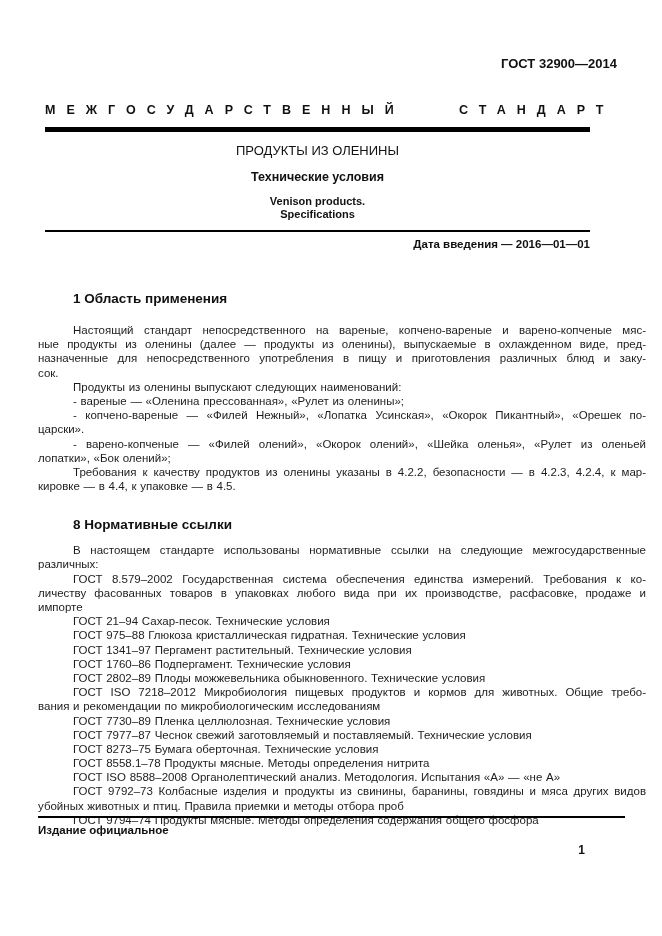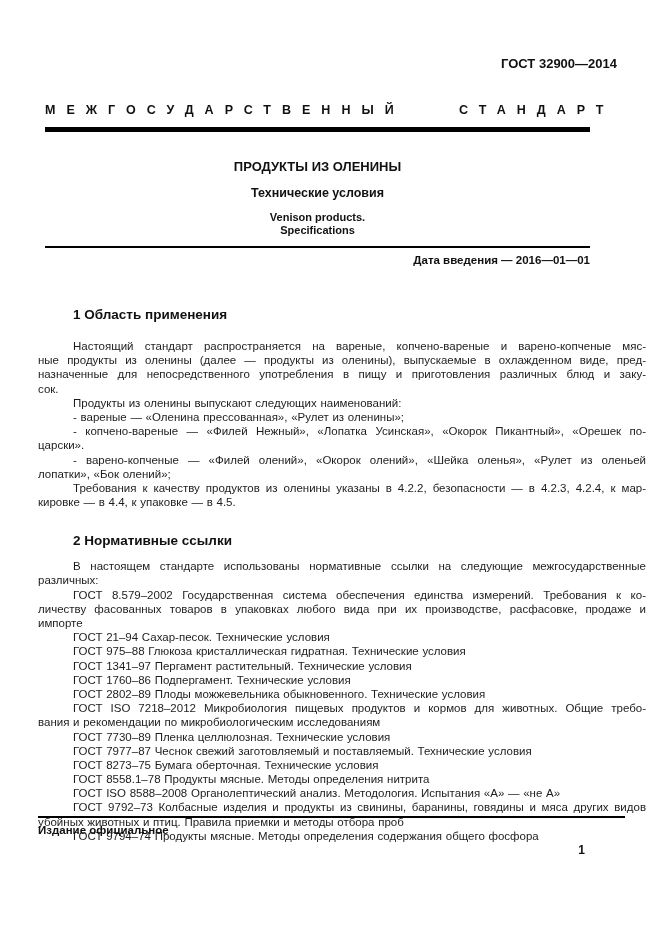--- a/index.html
+++ b/index.html
@@ -41,24 +41,24 @@
     white-space: nowrap;
     color: #111;
     line-height: 14px;
   }
   .rule-thick {
     margin-top: 10px;
     height: 5px;
     background: #000;
   }
   .doc-title {
-    margin-top: 28px;
+    margin-top: 12px;
     text-align: center;
     font-size: 13px;
-    font-weight: bold;
+    font-weight: normal;
     line-height: 14px;
     color: #111;
   }
   .doc-subtitle {
     margin-top: 13px;
     text-align: center;
     font-size: 12.5px;
     font-weight: bold;
     line-height: 13px;
     color: #111;
@@ -158,21 +158,21 @@
     </div>
     <div class="rule-thin"></div>
     <div class="intro-date">Дата введения — 2016—01—01</div>
   </div>
 
   <div class="content">
     <div class="section">
       <h2 class="section-heading sec1">1 Область применения</h2>
       <div>
           <div class="paragraph">
-            <div class="line">Настоящий стандарт распространяется на вареные, копчено-вареные и варено-копченые мяс-</div>
+            <div class="line">Настоящий стандарт непосредственного на вареные, копчено-вареные и варено-копченые мяс-</div>
             <div class="line">ные продукты из оленины (далее — продукты из оленины), выпускаемые в охлажденном виде, пред-</div>
             <div class="line">назначенные для непосредственного употребления в пищу и приготовления различных блюд и заку-</div>
             <div class="line">сок.</div>
           </div>
           <div class="paragraph">
             <div class="line">Продукты из оленины выпускают следующих наименований:</div>
           </div>
           <div class="paragraph">
             <div class="line">- вареные — «Оленина прессованная», «Рулет из оленины»;</div>
           </div>
@@ -184,21 +184,21 @@
             <div class="line">- варено-копченые — «Филей олений», «Окорок олений», «Шейка оленья», «Рулет из оленьей</div>
             <div class="line">лопатки», «Бок олений»;</div>
           </div>
           <div class="paragraph">
             <div class="line">Требования к качеству продуктов из оленины указаны в 4.2.2, безопасности — в 4.2.3, 4.2.4, к мар-</div>
             <div class="line">кировке — в 4.4, к упаковке — в 4.5.</div>
           </div>
         </div>
     </div>
     <div class="section">
-      <h2 class="section-heading sec2">2 Нормативные ссылки</h2>
+      <h2 class="section-heading sec2">8 Нормативные ссылки</h2>
       <div>
           <div class="paragraph">
             <div class="line">В настоящем стандарте использованы нормативные ссылки на следующие межгосударственные</div>
             <div class="line">различных:</div>
           </div>
           <div class="paragraph">
             <div class="line">ГОСТ 8.579–2002 Государственная система обеспечения единства измерений. Требования к ко-</div>
             <div class="line">личеству фасованных товаров в упаковках любого вида при их производстве, расфасовке, продаже и</div>
             <div class="line">импорте</div>
           </div>

